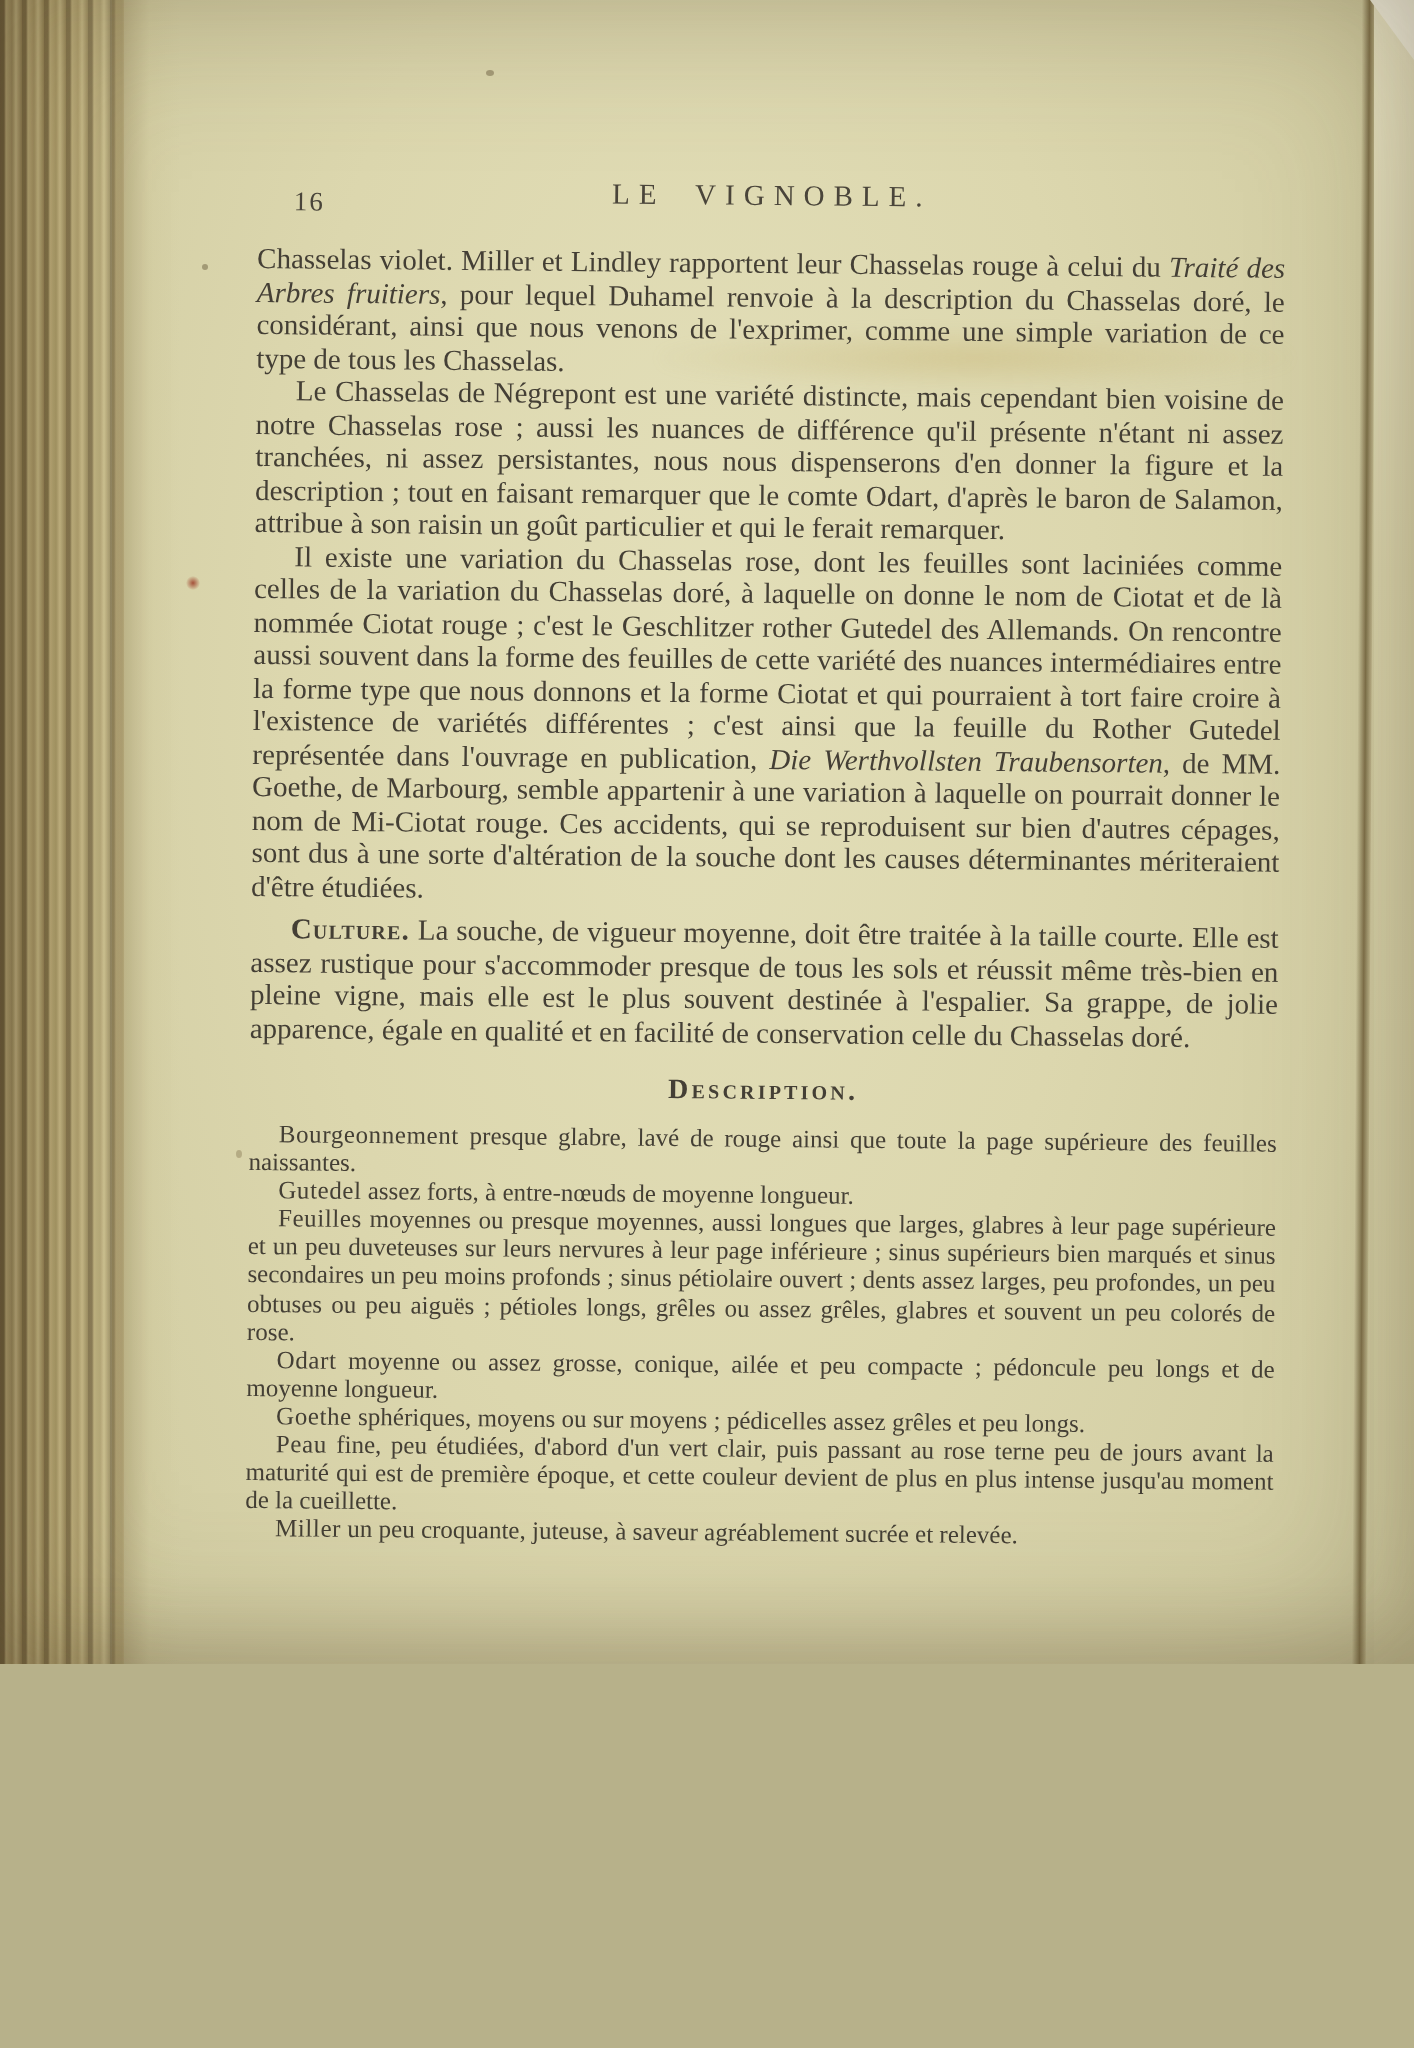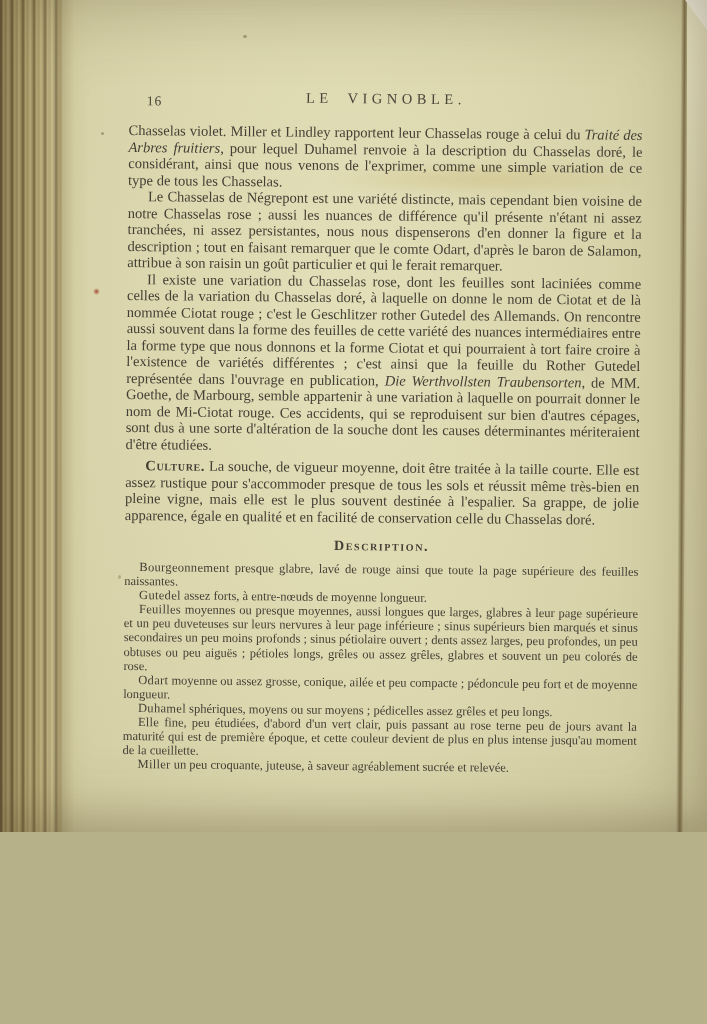--- a/index.html
+++ b/index.html
@@ -131,23 +131,23 @@
         <p class="para indent"><span class="">Il existe une variation du Chasselas rose, dont les feuilles sont laciniées comme celles de la variation du Chasselas doré, à laquelle on donne le nom de Ciotat et de là nommée Ciotat rouge ; c'est le Geschlitzer rother Gutedel des Allemands. On rencontre aussi souvent dans la forme des feuilles de cette variété des nuances intermédiaires entre la forme type que nous donnons et la forme Ciotat et qui pourraient à tort faire croire à l'existence de variétés différentes ; c'est ainsi que la feuille du Rother Gutedel représentée dans l'ouvrage en publication, </span><span class="it">Die Werthvollsten Traubensorten</span><span class="">, de MM. Goethe, de Marbourg, semble appartenir à une variation à laquelle on pourrait donner le nom de Mi-Ciotat rouge. Ces accidents, qui se reproduisent sur bien d'autres cépages, sont dus à une sorte d'altération de la souche dont les causes déterminantes mériteraient d'être étudiées.</span></p>
         <p class="para indent gap"><span class="sc">Culture.</span><span class=""> La souche, de vigueur moyenne, doit être traitée à la taille courte. Elle est assez rustique pour s'accommoder presque de tous les sols et réussit même très-bien en pleine vigne, mais elle est le plus souvent destinée à l'espalier. Sa grappe, de jolie apparence, égale en qualité et en facilité de conservation celle du Chasselas doré.</span></p>
       </div>
 
     <div class="desc-head">Description.</div>
 
     <div>
         <p class="desc-item"><b class="term">Bourgeonnement</b><span> presque glabre, lavé de rouge ainsi que toute la page supérieure des feuilles naissantes.</span></p>
         <p class="desc-item"><b class="term">Gutedel</b><span> assez forts, à entre-nœuds de moyenne longueur.</span></p>
         <p class="desc-item"><b class="term">Feuilles</b><span> moyennes ou presque moyennes, aussi longues que larges, glabres à leur page supérieure et un peu duveteuses sur leurs nervures à leur page inférieure ; sinus supérieurs bien marqués et sinus secondaires un peu moins profonds ; sinus pétiolaire ouvert ; dents assez larges, peu profondes, un peu obtuses ou peu aiguës ; pétioles longs, grêles ou assez grêles, glabres et souvent un peu colorés de rose.</span></p>
-        <p class="desc-item"><b class="term">Odart</b><span> moyenne ou assez grosse, conique, ailée et peu compacte ; pédoncule peu fort et de moyenne longueur.</span></p>
-        <p class="desc-item"><b class="term">Duhamel</b><span> sphériques, moyens ou sur moyens ; pédicelles assez grêles et peu longs.</span></p>
-        <p class="desc-item"><b class="term">Elle</b><span> fine, peu étudiées, d'abord d'un vert clair, puis passant au rose terne peu de jours avant la maturité qui est de première époque, et cette couleur devient de plus en plus intense jusqu'au moment de la cueillette.</span></p>
+        <p class="desc-item"><b class="term">Odart</b><span> moyenne ou assez grosse, conique, ailée et peu compacte ; pédoncule peu longs et de moyenne longueur.</span></p>
+        <p class="desc-item"><b class="term">Goethe</b><span> sphériques, moyens ou sur moyens ; pédicelles assez grêles et peu longs.</span></p>
+        <p class="desc-item"><b class="term">Peau</b><span> fine, peu étudiées, d'abord d'un vert clair, puis passant au rose terne peu de jours avant la maturité qui est de première époque, et cette couleur devient de plus en plus intense jusqu'au moment de la cueillette.</span></p>
         <p class="desc-item"><b class="term">Miller</b><span> un peu croquante, juteuse, à saveur agréablement sucrée et relevée.</span></p>
       </div>
   </div>
 
   <div class="page-edge-line"></div>
   <div class="adjacent-page"></div>
   <div class="corner-wedge"></div>
 
   <div class="watermark">
     <div class="wm-blob wm-fruit-left"></div>

